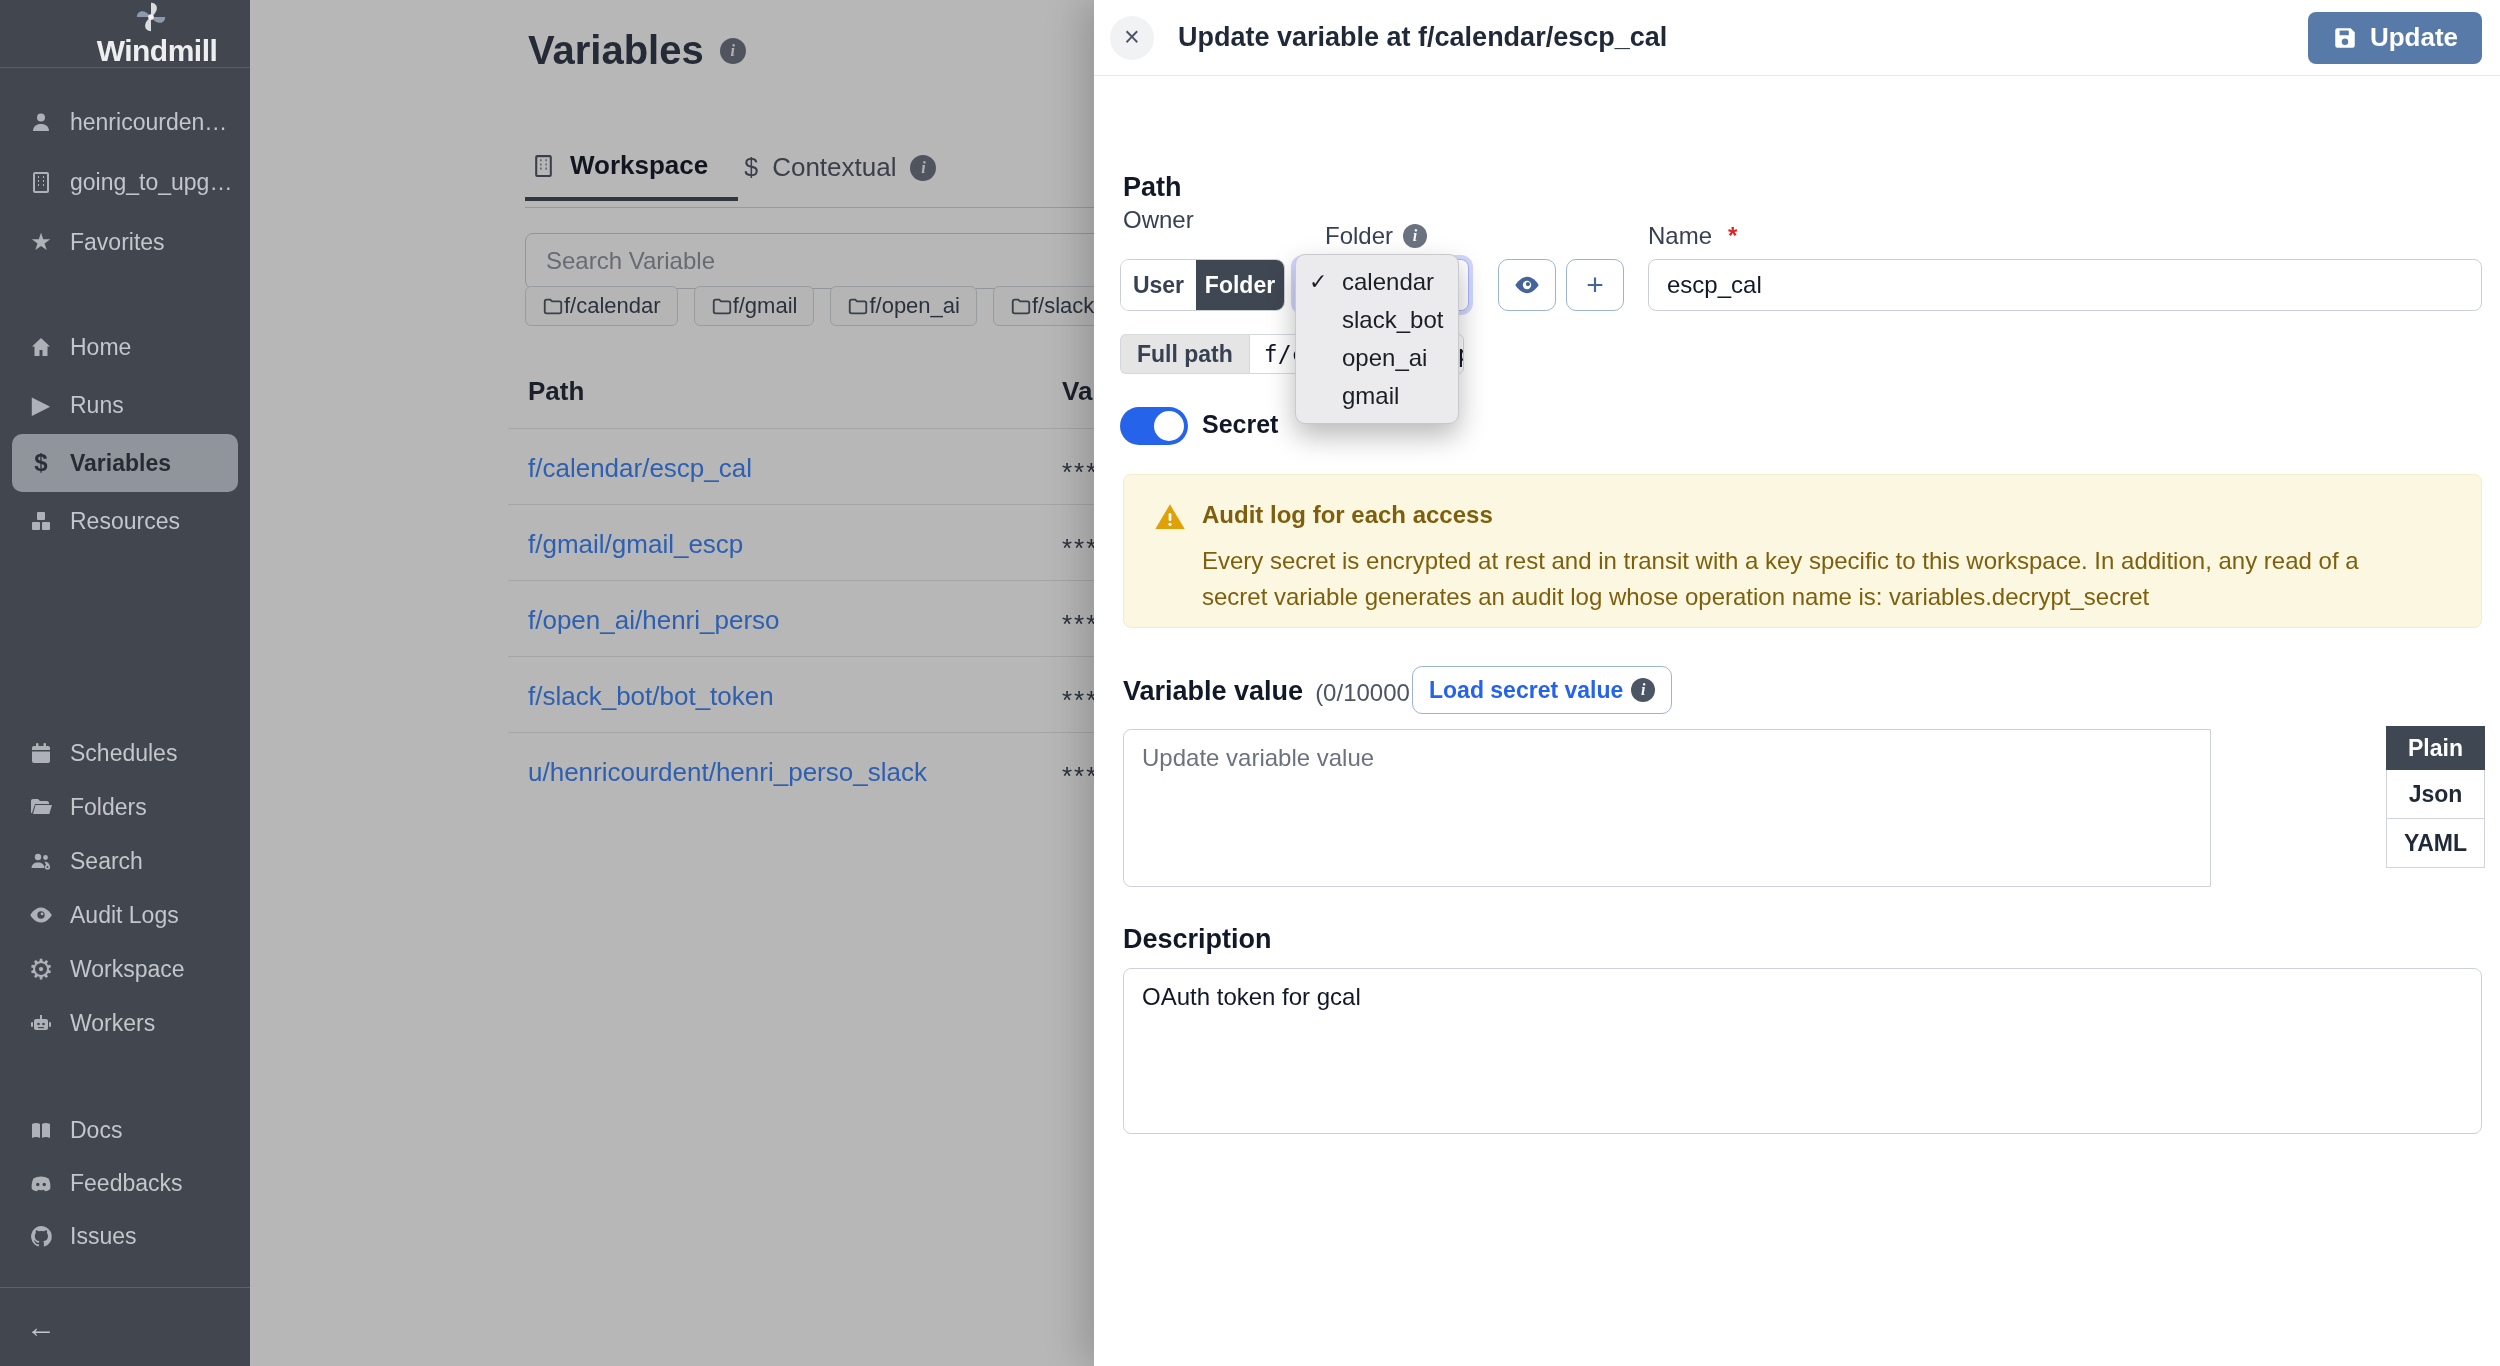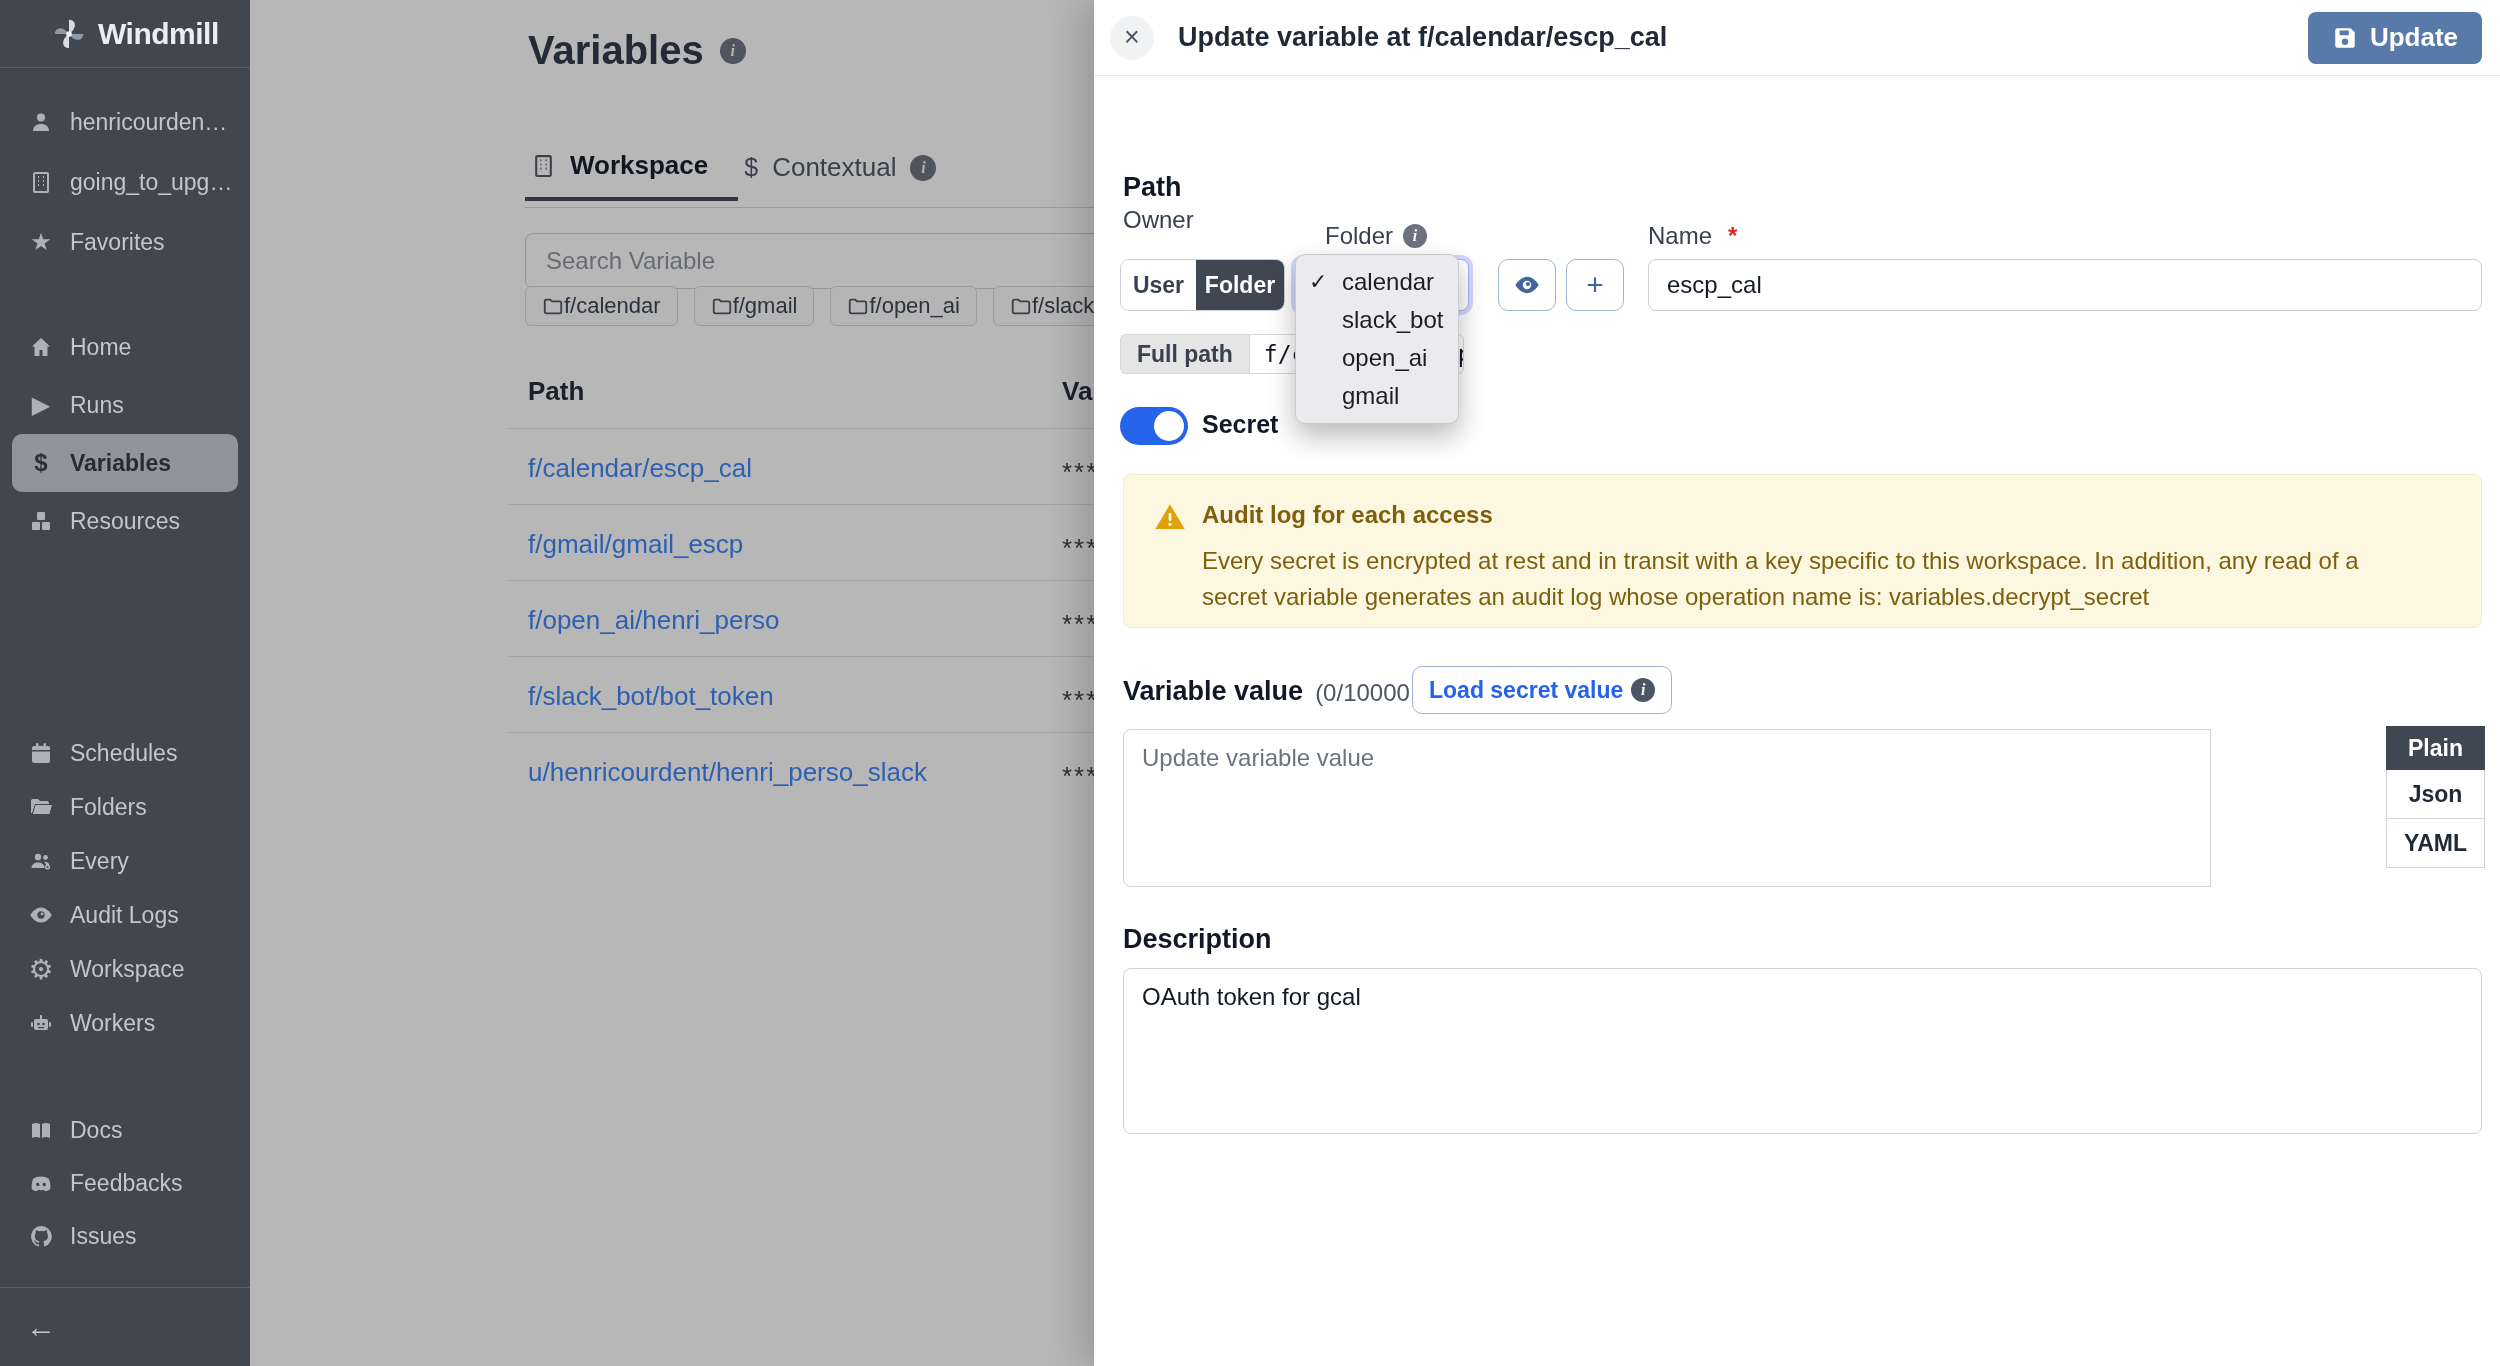--- a/index.html
+++ b/index.html
@@ -4,21 +4,21 @@
 <style>
   * { margin:0; padding:0; box-sizing:border-box; }
   html,body { width:2500px; height:1366px; overflow:hidden; background:#fff;
     font-family:"Liberation Sans", sans-serif; }
   #app { position:relative; width:2500px; height:1366px; }
 
   
   .sidebar { position:absolute; left:0; top:0; width:250px; height:1366px;
     background:#42464e; display:flex; flex-direction:column; z-index:20; }
   .logo-row { height:68px; display:flex; align-items:center; padding-left:52px;
-    border-bottom:1px solid rgba(255,255,255,0.12); }
+    border-bottom:1px solid rgba(255,255,255,0.12);flex-direction:column; }
   .logo-text { color:#eceef0; font-size:30px; font-weight:bold; margin-left:12px; letter-spacing:-0.5px; }
   .side-group { display:flex; flex-direction:column; }
   .side-item { height:60px; display:flex; align-items:center; padding-left:26px;
     color:#c3c6cb; font-size:23px; cursor:pointer; }
   .side-item .s-icon { width:30px; display:flex; justify-content:center; align-items:center;
     color:#aeb1b7; margin-right:14px; font-size:24px; }
   .nav1 .side-item { height:58px; }
   .nav2 .side-item { height:54px; }
   .navf .side-item { height:53px; }
   .side-item.active { background:#90949b; border-radius:10px; margin:0 12px; padding-left:14px;
@@ -239,21 +239,21 @@
         <span class="s-icon">
           <svg width="24" height="24" viewBox="0 0 24 24" fill="currentColor">
             <circle cx="9" cy="8" r="3.2"></circle>
               <path d="M2.5 19c0-3.6 2.9-5.5 6.5-5.5s6.5 1.9 6.5 5.5z"></path>
             <circle cx="16.5" cy="8.5" r="2.4"></circle>
               <path d="M15.5 12.6c2.9.2 5 1.9 5 4.4h-3"></path>
             <circle cx="18.5" cy="18" r="2.6"></circle>
               <circle cx="18.5" cy="18" r="1" fill="#42464e"></circle>
           </svg>
         </span>
-        <span>Every</span>
+        <span>Search</span>
       </div>
       <div class="side-item">
         <span class="s-icon">
           <svg width="26" height="26" viewBox="0 0 24 24" fill="currentColor">
             <path d="M12 5C6 5 2 12 2 12s4 7 10 7 10-7 10-7-4-7-10-7z"></path>
             <circle cx="12" cy="12" r="3.4" fill="#42464e"></circle>
               <circle cx="13" cy="11" r="1.3" fill="currentColor"></circle>
           </svg>
         </span>
         <span>Audit Logs</span>

